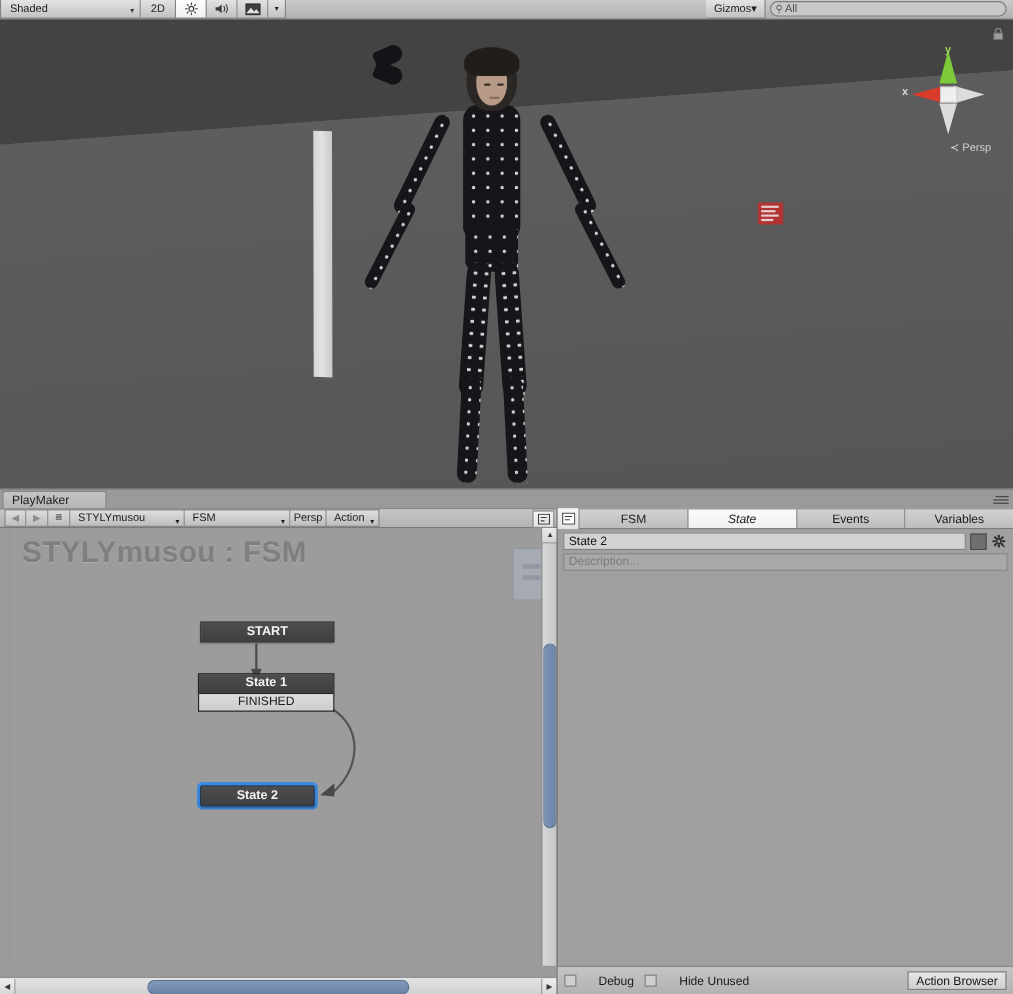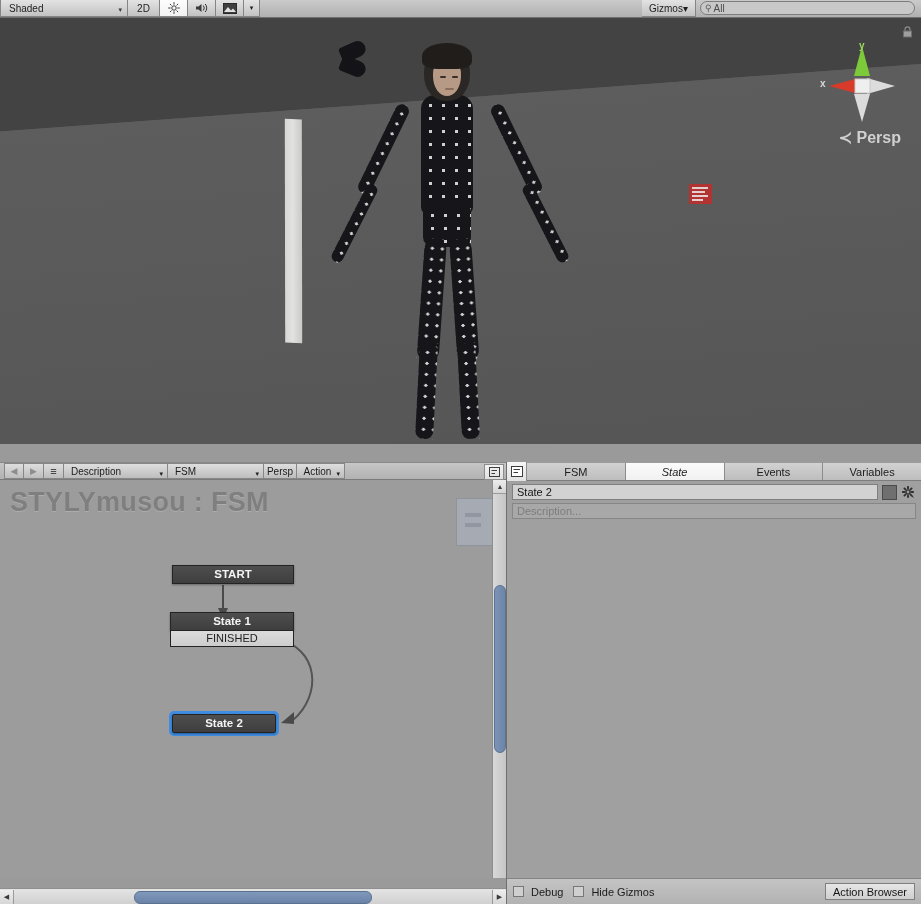--- a/index.html
+++ b/index.html
@@ -107,21 +107,21 @@
     background:#b9302f; border-radius:1px; overflow:hidden; opacity:.92;
   }
   .scene-gizmo-icon .bar{ position:absolute; left:3px; height:2px; background:#f2d8d8; }
 
   
   .axis-gizmo{ position:absolute; right:16px; top:24px; width:86px; height:88px; }
   .axis-label{
     position:absolute; font-size:10px; font-weight:bold; color:#cfcfcf;
   }
   .persp{
-    position:absolute; right:20px; top:110px; font-size:16px; color:#d0d0d0;font-weight:bold;
+    position:absolute; right:20px; top:110px; font-size:10px; color:#d0d0d0;
   }
   .lock-icon{
     position:absolute; right:8px; top:6px; width:11px; height:12px;
   }
 
   
   .pm-tabbar{
     position:absolute; left:0; top:444px; width:921px; height:18px;
     background:#9a9a9a; border-top:1px solid #6f6f6f;
   }
@@ -161,21 +161,21 @@
   .pm-fsm{ width:96px; justify-content:flex-start; padding-left:7px;}
   .pm-grow{ flex:1; background:linear-gradient(#c6c6c6,#b2b2b2); }
   .pm-squarebtn{
     width:20px; height:16px; margin:1px 2px 0 0;
     background:linear-gradient(#f3f3f3,#e0e0e0); border:1px solid #8b8b8b;
     display:flex; align-items:center; justify-content:center;
   }
 
   
   .graph{
-    position:absolute; left:0; top:480px; width:496px; height:398px;
+    position:absolute; left:10px; top:480px; width:496px; height:398px;
     background:#9c9c9c; overflow:hidden;
   }
   .graph-title{
     position:absolute; left:10px; top:7px;
     font-size:27px; font-weight:bold; color:#7f7f7f;
     letter-spacing:.3px; text-shadow:0 1px 0 #adadad;
   }
   .minimap{
     position:absolute; left:456px; top:18px; width:37px; height:48px;
     background:#a6aab2; border:1px solid #8f939b;
@@ -265,21 +265,21 @@
   }
   .insp-body{
     position:absolute; left:5px; right:3px; top:60px; bottom:28px;
     background:#a0a0a0;
   }
   .insp-footer{
     position:absolute; left:0; right:0; bottom:0; height:26px;
     background:linear-gradient(#c4c4c4,#b2b2b2); border-top:1px solid #848484;
     display:flex; align-items:center; padding:0 6px; gap:10px; font-size:11px; color:#1b1b1b;
   }
-  .cb{ display:flex; align-items:center; gap:7px; }
+  .cb{ display:flex; align-items:center; gap:20px; }
   .cb .box{ width:11px; height:11px; background:#cfcfcf; border:1px solid #777; }
   .act-btn{
     margin-left:auto; height:17px; padding:0 7px;
     background:linear-gradient(#e6e6e6,#cfcfcf); border:1px solid #7f7f7f;
     display:flex; align-items:center; font-size:11px; color:#141414;
   }
 </style>
 </head>
 <body>
 
@@ -416,33 +416,43 @@
       <span>Persp</span>
     </div>
     <div class="lock-icon">
       <svg width="11" height="12" viewBox="0 0 11 12">
         <path d="M3 5V3.4a2.5 2.5 0 0 1 5 0V5" fill="none" stroke="#8e8e8e" stroke-width="1.1"></path>
         <rect x="1.5" y="5" width="8" height="6" fill="#9e9e9e" stroke="#6d6d6d"></rect>
       </svg>
     </div>
   </div>
 
+  <div class="pm-tabbar">
+    <div class="pm-tab">
+      <span>PlayMaker</span>
+    </div>
+    <div class="pm-menu-icon">
+      <i></i>
+        <i></i>
+        <i></i>
+    </div>
+  </div>
 
   <div class="pm-toolbar">
     <div class="pm-b first dis" style="width:20px">
       <span style="font-size:9px">◀</span>
     </div>
     <div class="pm-b dis" style="width:20px">
       <span style="font-size:9px">▶</span>
     </div>
     <div class="pm-b" style="width:20px">
       <span style="font-size:11px">≡</span>
     </div>
     <div class="pm-b pm-sel">
-      <span>Description</span>
+      <span>STYLYmusou</span>
       <span class="caret">▾</span>
     </div>
     <div class="pm-b pm-fsm">
       <span>FSM</span>
       <span class="caret">▾</span>
     </div>
     <div class="pm-b" style="width:33px">
       <span>Persp</span>
     </div>
     <div class="pm-b" style="width:48px">
@@ -555,21 +565,21 @@
 
     <div class="insp-body"></div>
 
     <div class="insp-footer">
       <div class="cb">
         <span class="box"></span>
         <span>Debug</span>
       </div>
       <div class="cb">
         <span class="box"></span>
-        <span>Hide Gizmos</span>
+        <span>Hide Unused</span>
       </div>
       <div class="act-btn">
         <span>Action Browser</span>
       </div>
     </div>
   </div>
 
 </div>
 
 </body></html>

